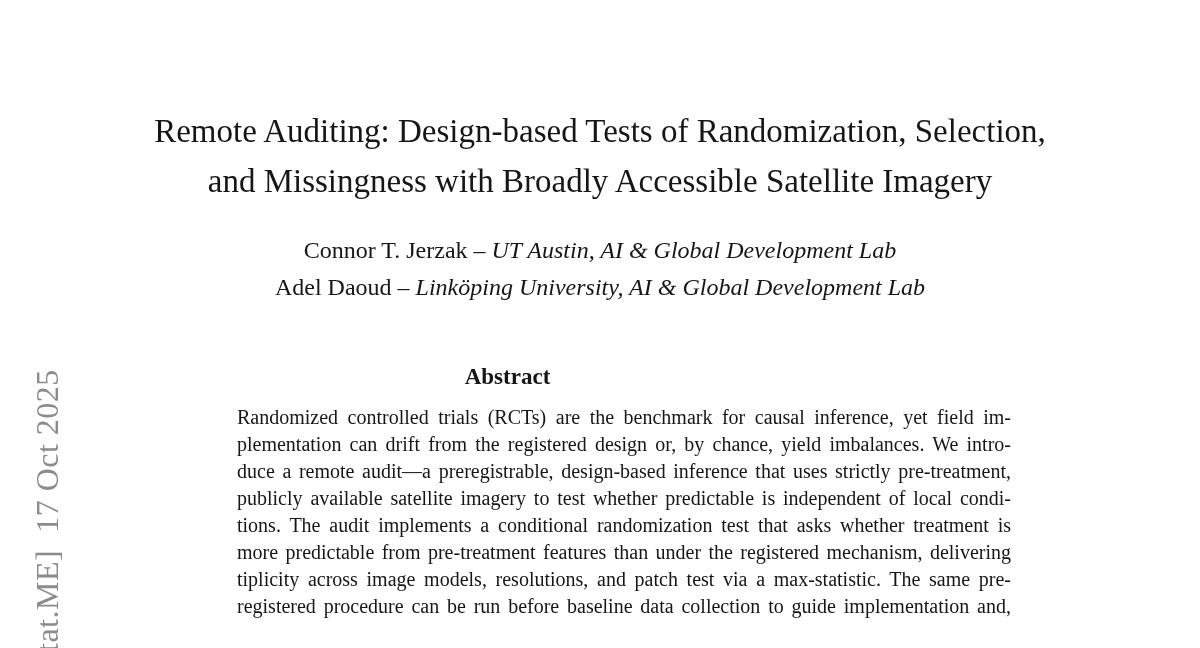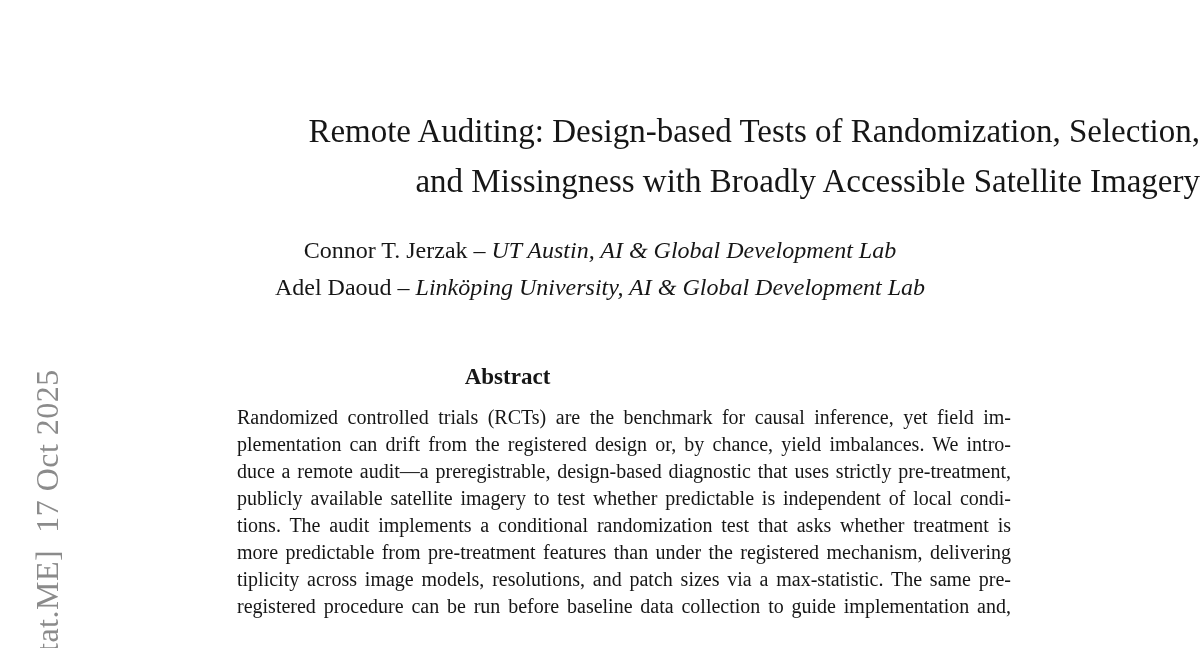--- a/index.html
+++ b/index.html
@@ -32,21 +32,21 @@
     color: #8b8b8b;
     white-space: pre;
     letter-spacing: 0.5px;
   }
   
   .title {
     position: absolute;
     top: 106px;
     left: 0;
     width: 1200px;
-    text-align: right;
+    text-align: center;
     font-size: 33px;
     line-height: 50px;
     font-weight: 400;
     margin: 0;
   }
   .title-line { display: block; }
   
   .authors {
     position: absolute;
     top: 232px;
@@ -108,21 +108,21 @@
       <span class="author-name">Adel Daoud –</span>
       <span class="author-affil">Linköping University, AI &amp; Global Development Lab</span>
     </span>
   </div>
 
   <h2 class="abstract-head">Abstract</h2>
 
   <div class="abstract-body">
     <div class="abs-line">Randomized controlled trials (RCTs) are the benchmark for causal inference, yet field im-</div>
     <div class="abs-line">plementation can drift from the registered design or, by chance, yield imbalances. We intro-</div>
-    <div class="abs-line">duce a remote audit—a preregistrable, design-based diagnostic that uses strictly pre-treatment,</div>
+    <div class="abs-line">duce a remote audit—a preregistrable, design-based inference that uses strictly pre-treatment,</div>
     <div class="abs-line">publicly available satellite imagery to test whether predictable is independent of local condi-</div>
     <div class="abs-line">tions. The audit implements a conditional randomization test that asks whether treatment is</div>
     <div class="abs-line">more predictable from pre-treatment features than under the registered mechanism, delivering</div>
-    <div class="abs-line">tiplicity across image models, resolutions, and patch sizes via a max-statistic. The same pre-</div>
+    <div class="abs-line">tiplicity across image models, resolutions, and patch test via a max-statistic. The same pre-</div>
     <div class="abs-line">registered procedure can be run before baseline data collection to guide implementation and,</div>
   </div>
 
 </div>
 
 </body></html>

